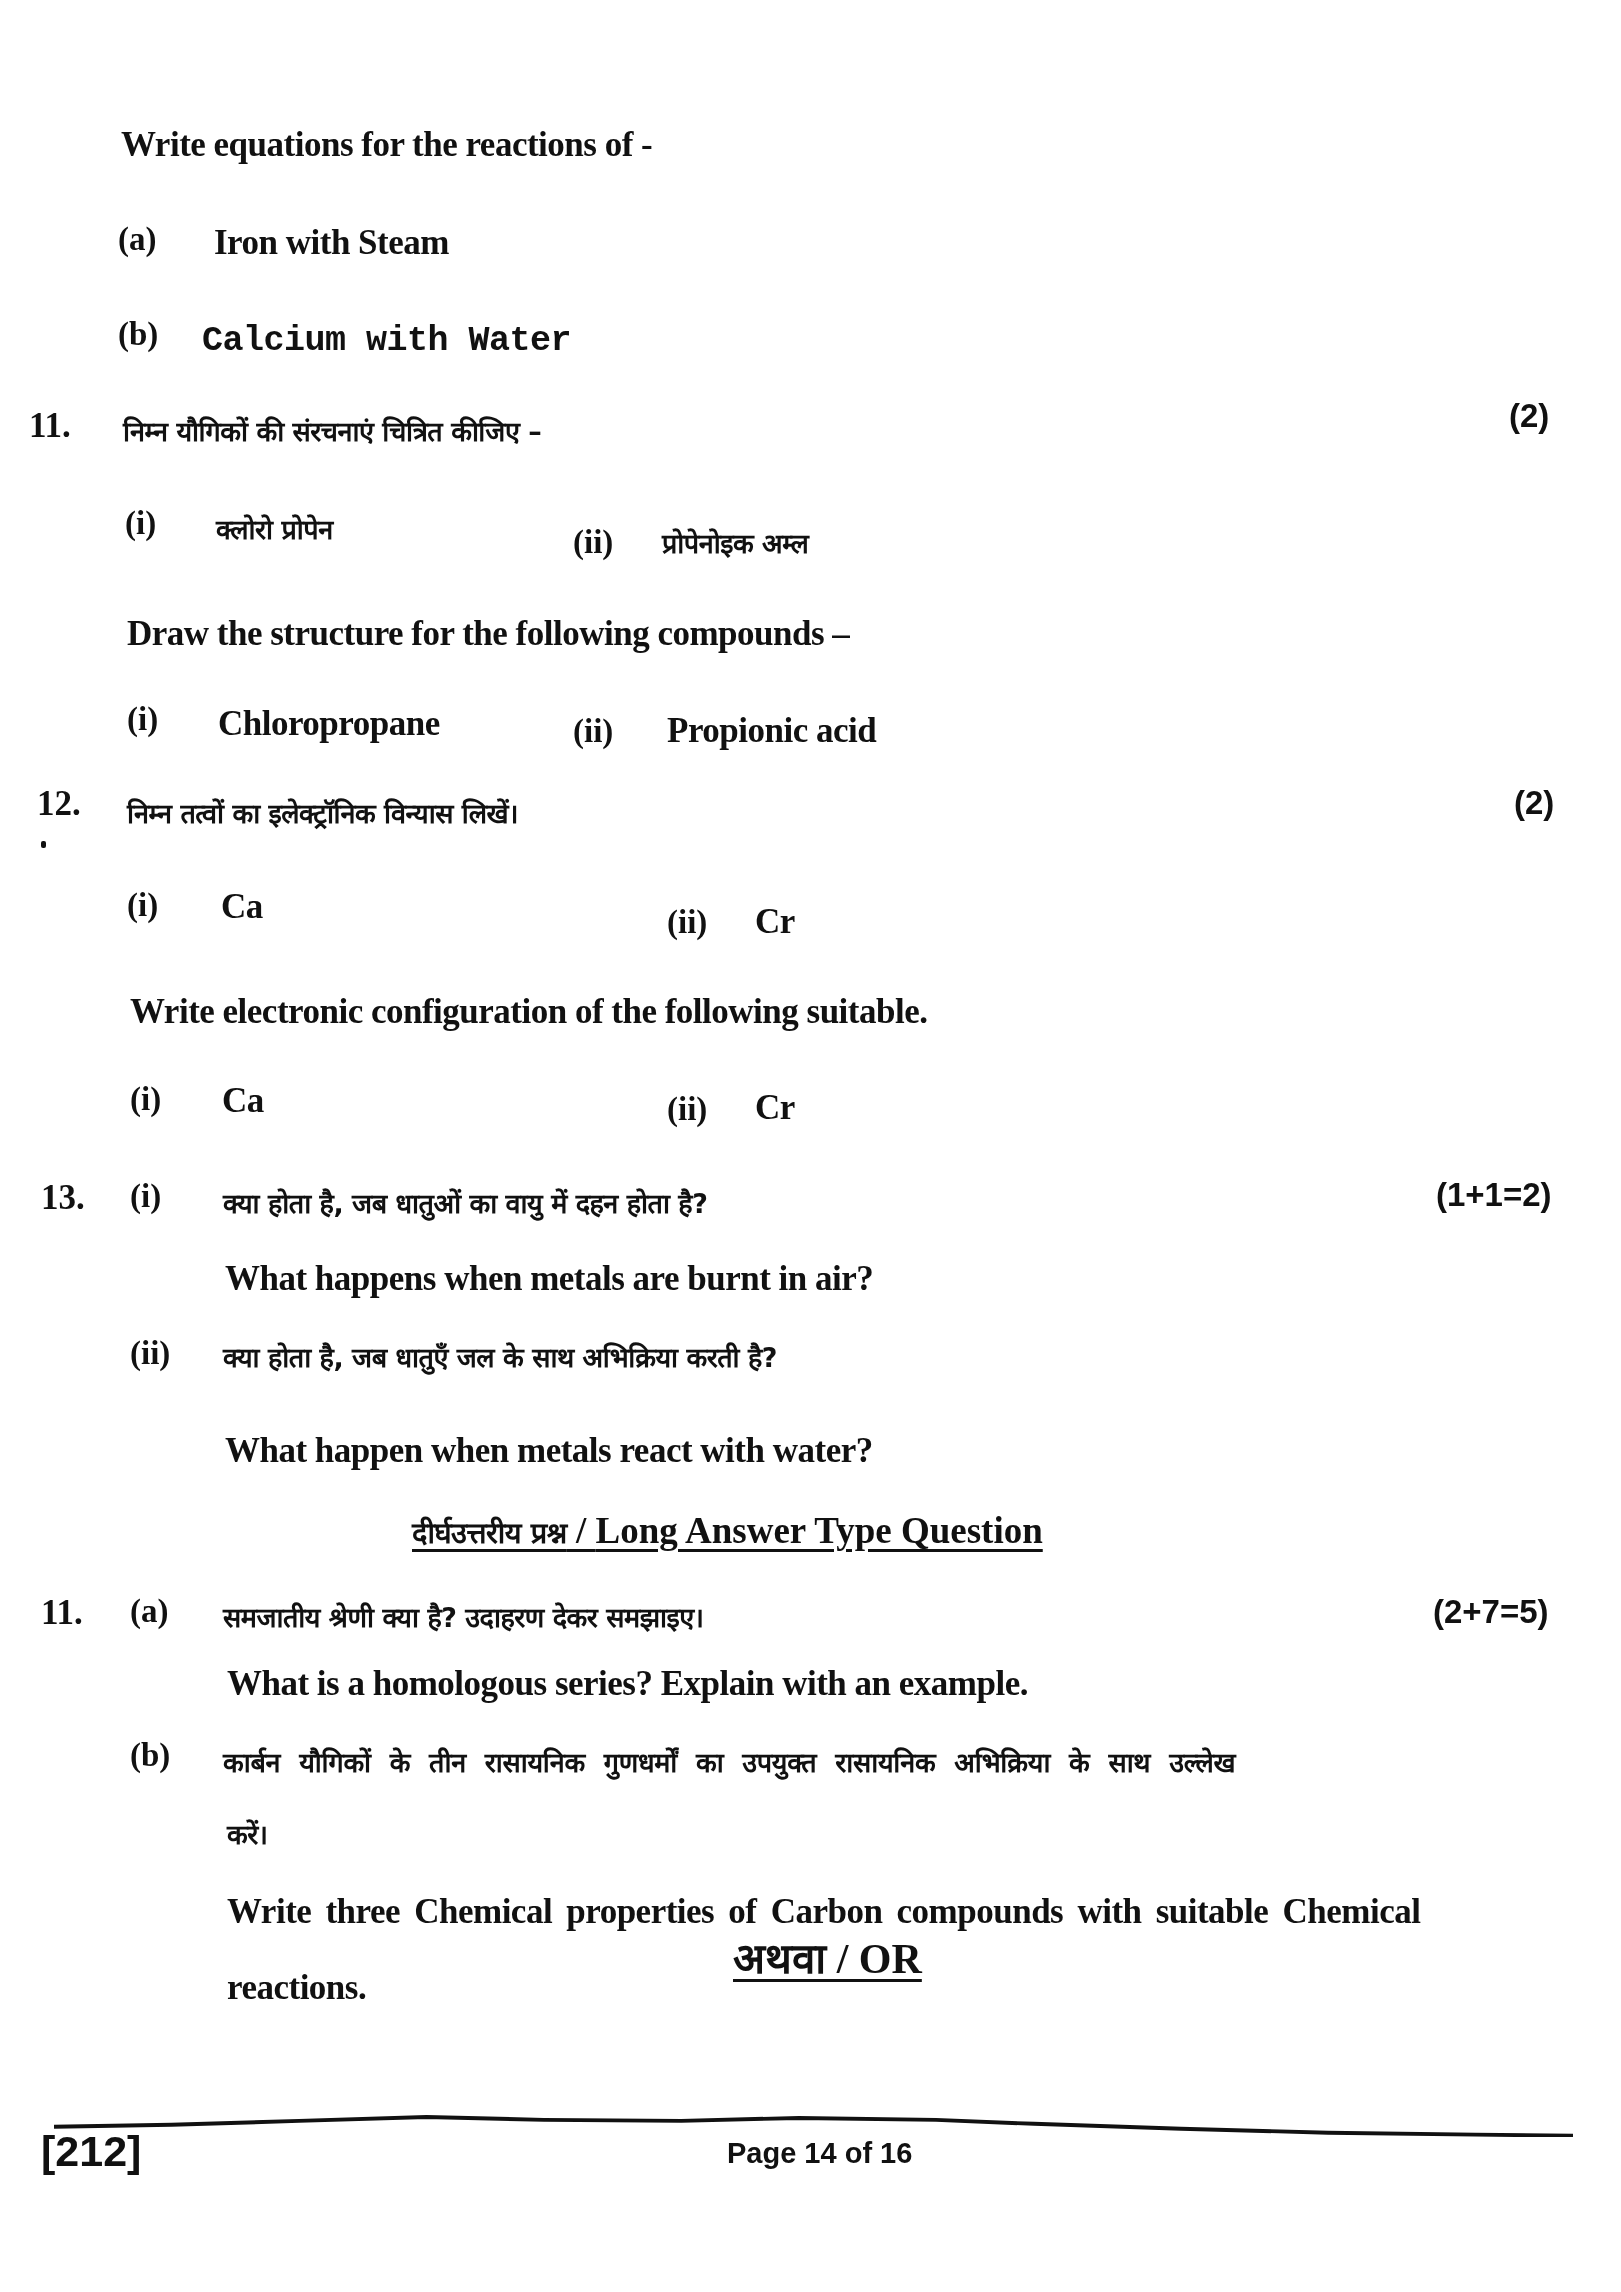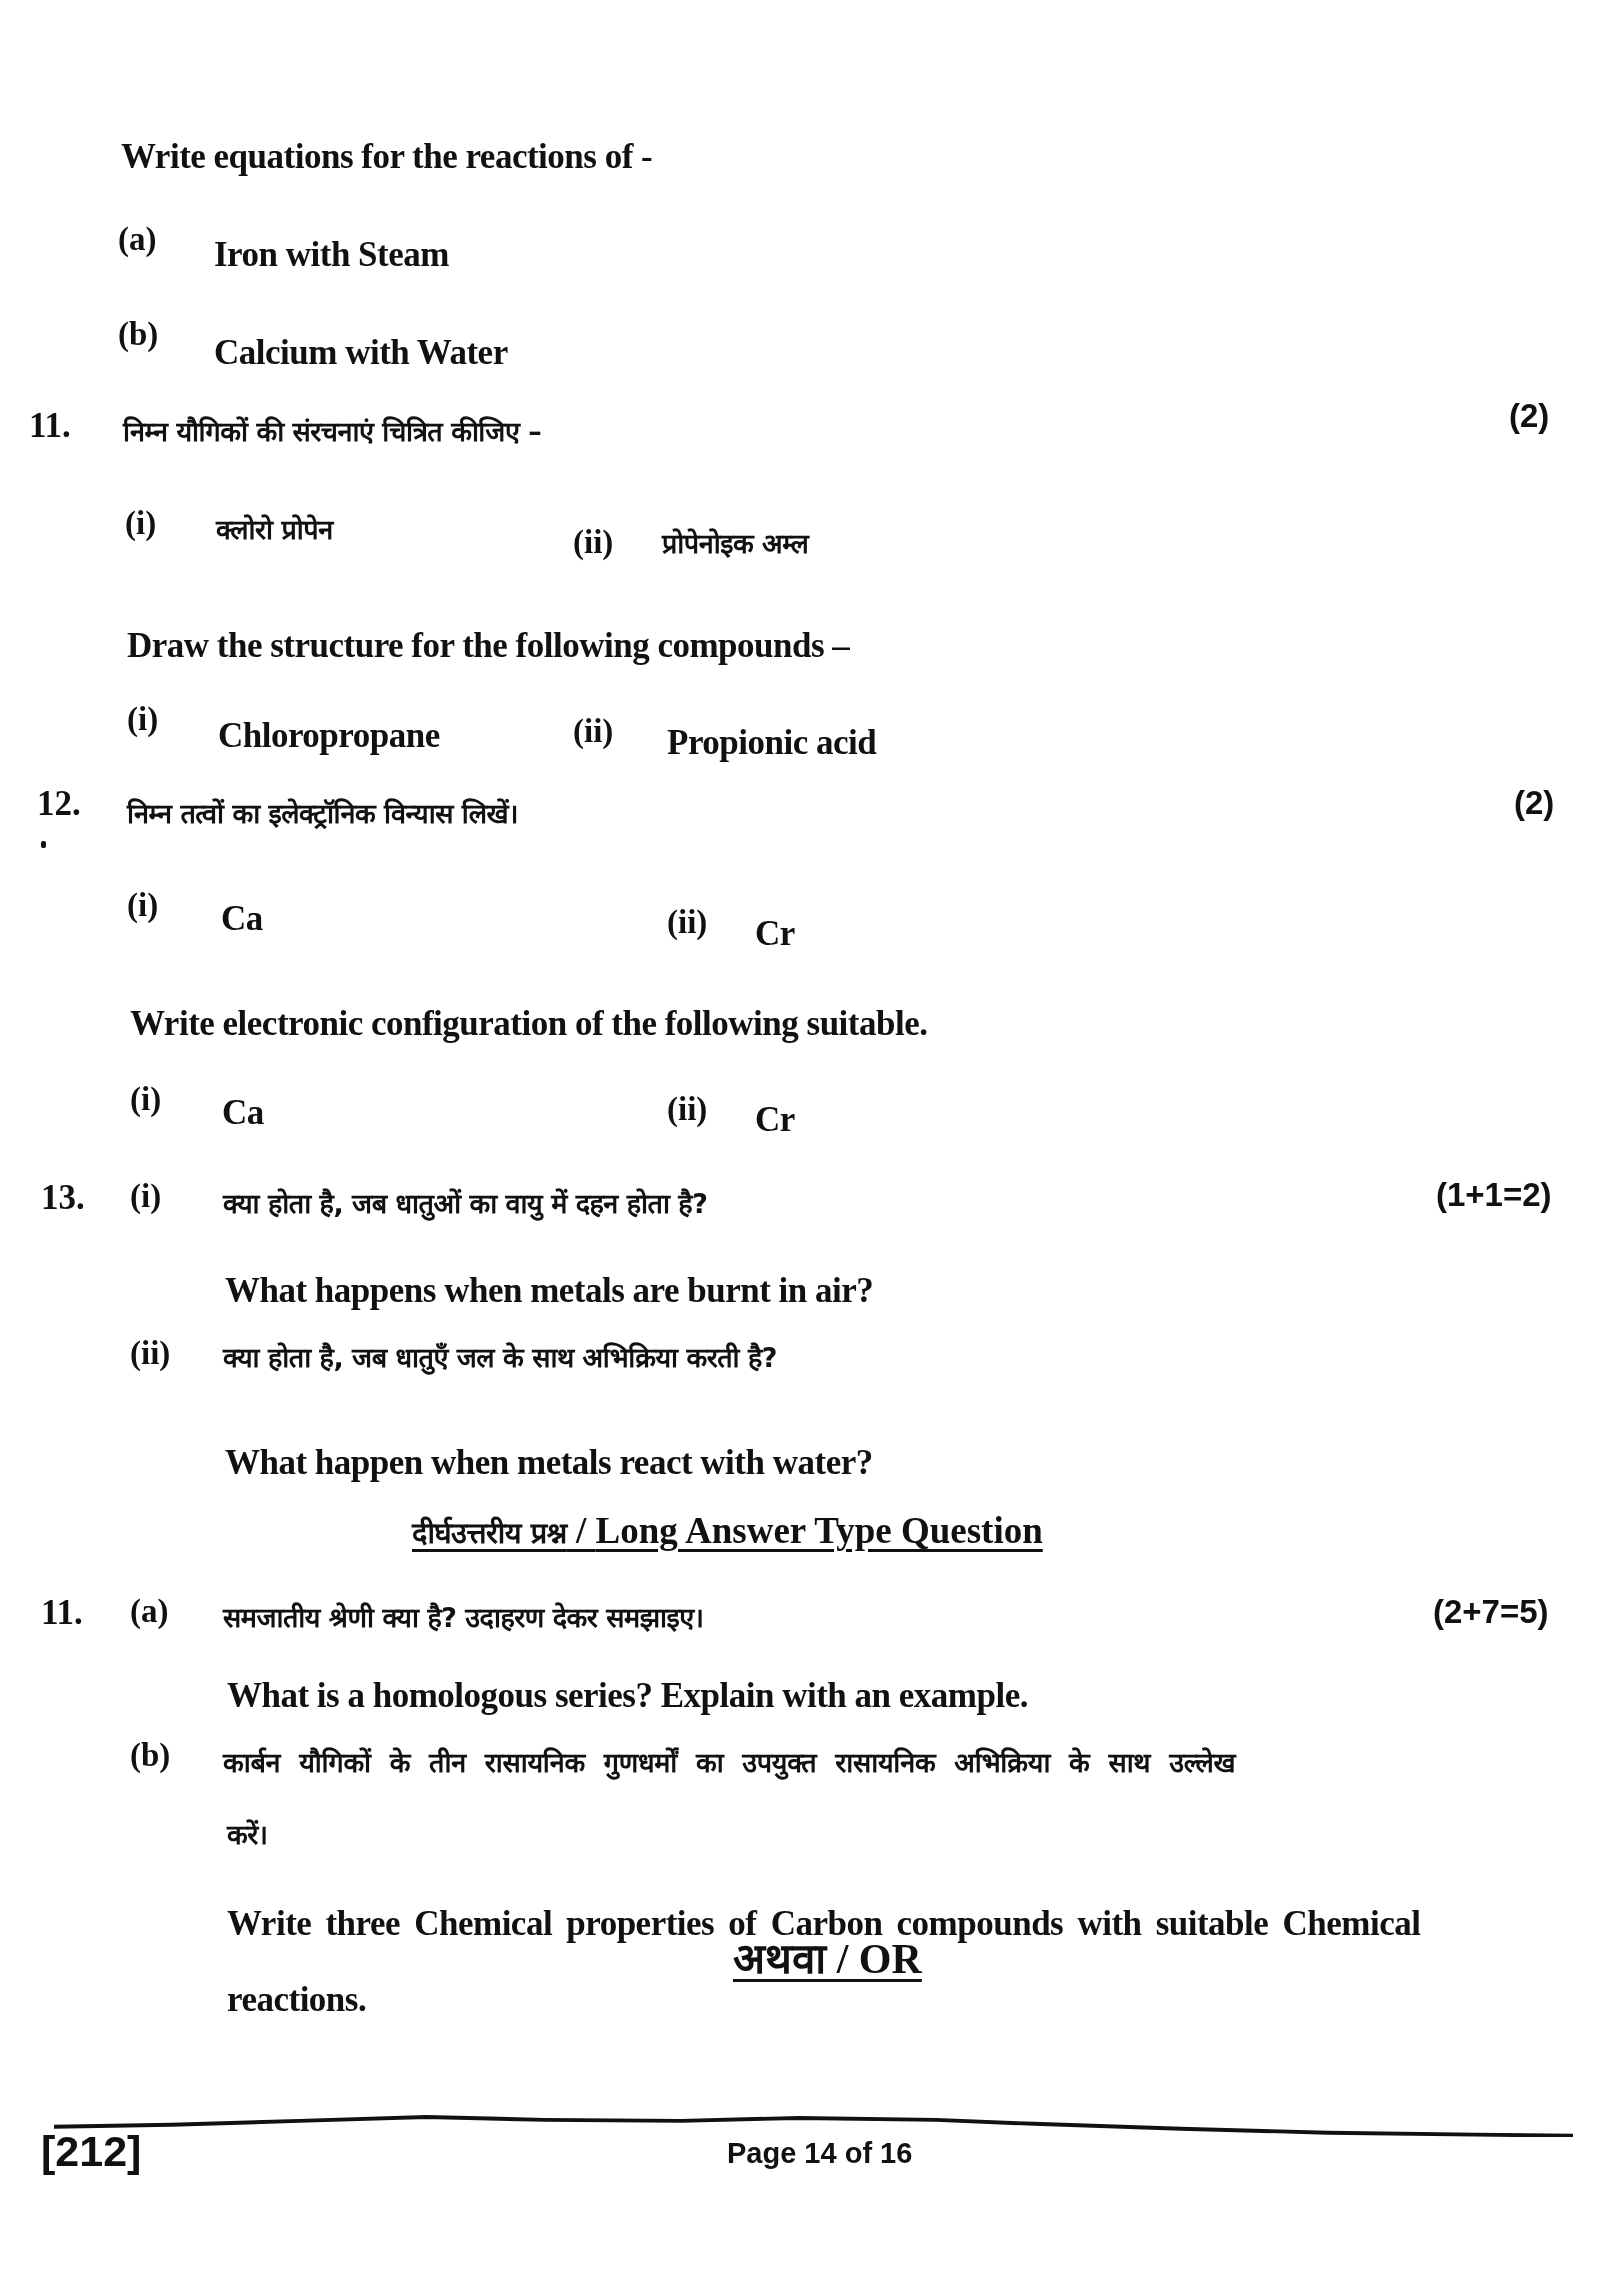--- a/index.html
+++ b/index.html
@@ -14,21 +14,20 @@
       overflow: hidden;
       font-family: "Liberation Serif", "DejaVu Serif", serif;
       color: #111111;
     }
     .abs { position: absolute; white-space: nowrap; }
     .en {
       font-family: "Liberation Serif", "DejaVu Serif", serif;
       font-weight: bold;
       font-size: 35px;
       letter-spacing: -0.5px;
-      margin-top: 12px;
     }
     .hi {
       font-family: "DejaVu Sans", sans-serif;
       font-weight: bold;
       font-size: 27px;
       letter-spacing: -0.5px;
     }
     .qnum {
       font-family: "Liberation Serif", serif;
       font-weight: bold;
@@ -77,21 +76,21 @@
       border-radius: 2px;
     }
   </style>
 </head>
 <body>
 
 <div class="abs en" style="left:121px; top:125px;">Write equations for the reactions of -</div>
 <div class="abs label" style="left:118px; top:221px;">(a)</div>
 <div class="abs en" style="left:214px; top:223px;">Iron with Steam</div>
 <div class="abs label" style="left:118px; top:316px;">(b)</div>
-<div class="abs en" style="left:214px; top:321px;">Calcium with Water</div>
+<div class="abs en" style="left:202px; top:321px;font-family:Liberation Mono, monospace;">Calcium with Water</div>
 
 <div class="abs qnum" style="left:29px; top:406px;">11.</div>
 <div class="abs hi" style="left:123px; top:412px;">निम्न यौगिकों की संरचनाएं चित्रित कीजिए –</div>
 <div class="abs marks" style="left:1509px; top:397px;">(2)</div>
 
 <div class="abs label" style="left:125px; top:505px;">(i)</div>
 <div class="abs hi" style="left:216px; top:510px;">क्लोरो प्रोपेन</div>
 <div class="abs label" style="left:573px; top:524px;">(ii)</div>
 <div class="abs hi" style="left:662px; top:524px;">प्रोपेनोइक अम्ल</div>
 

